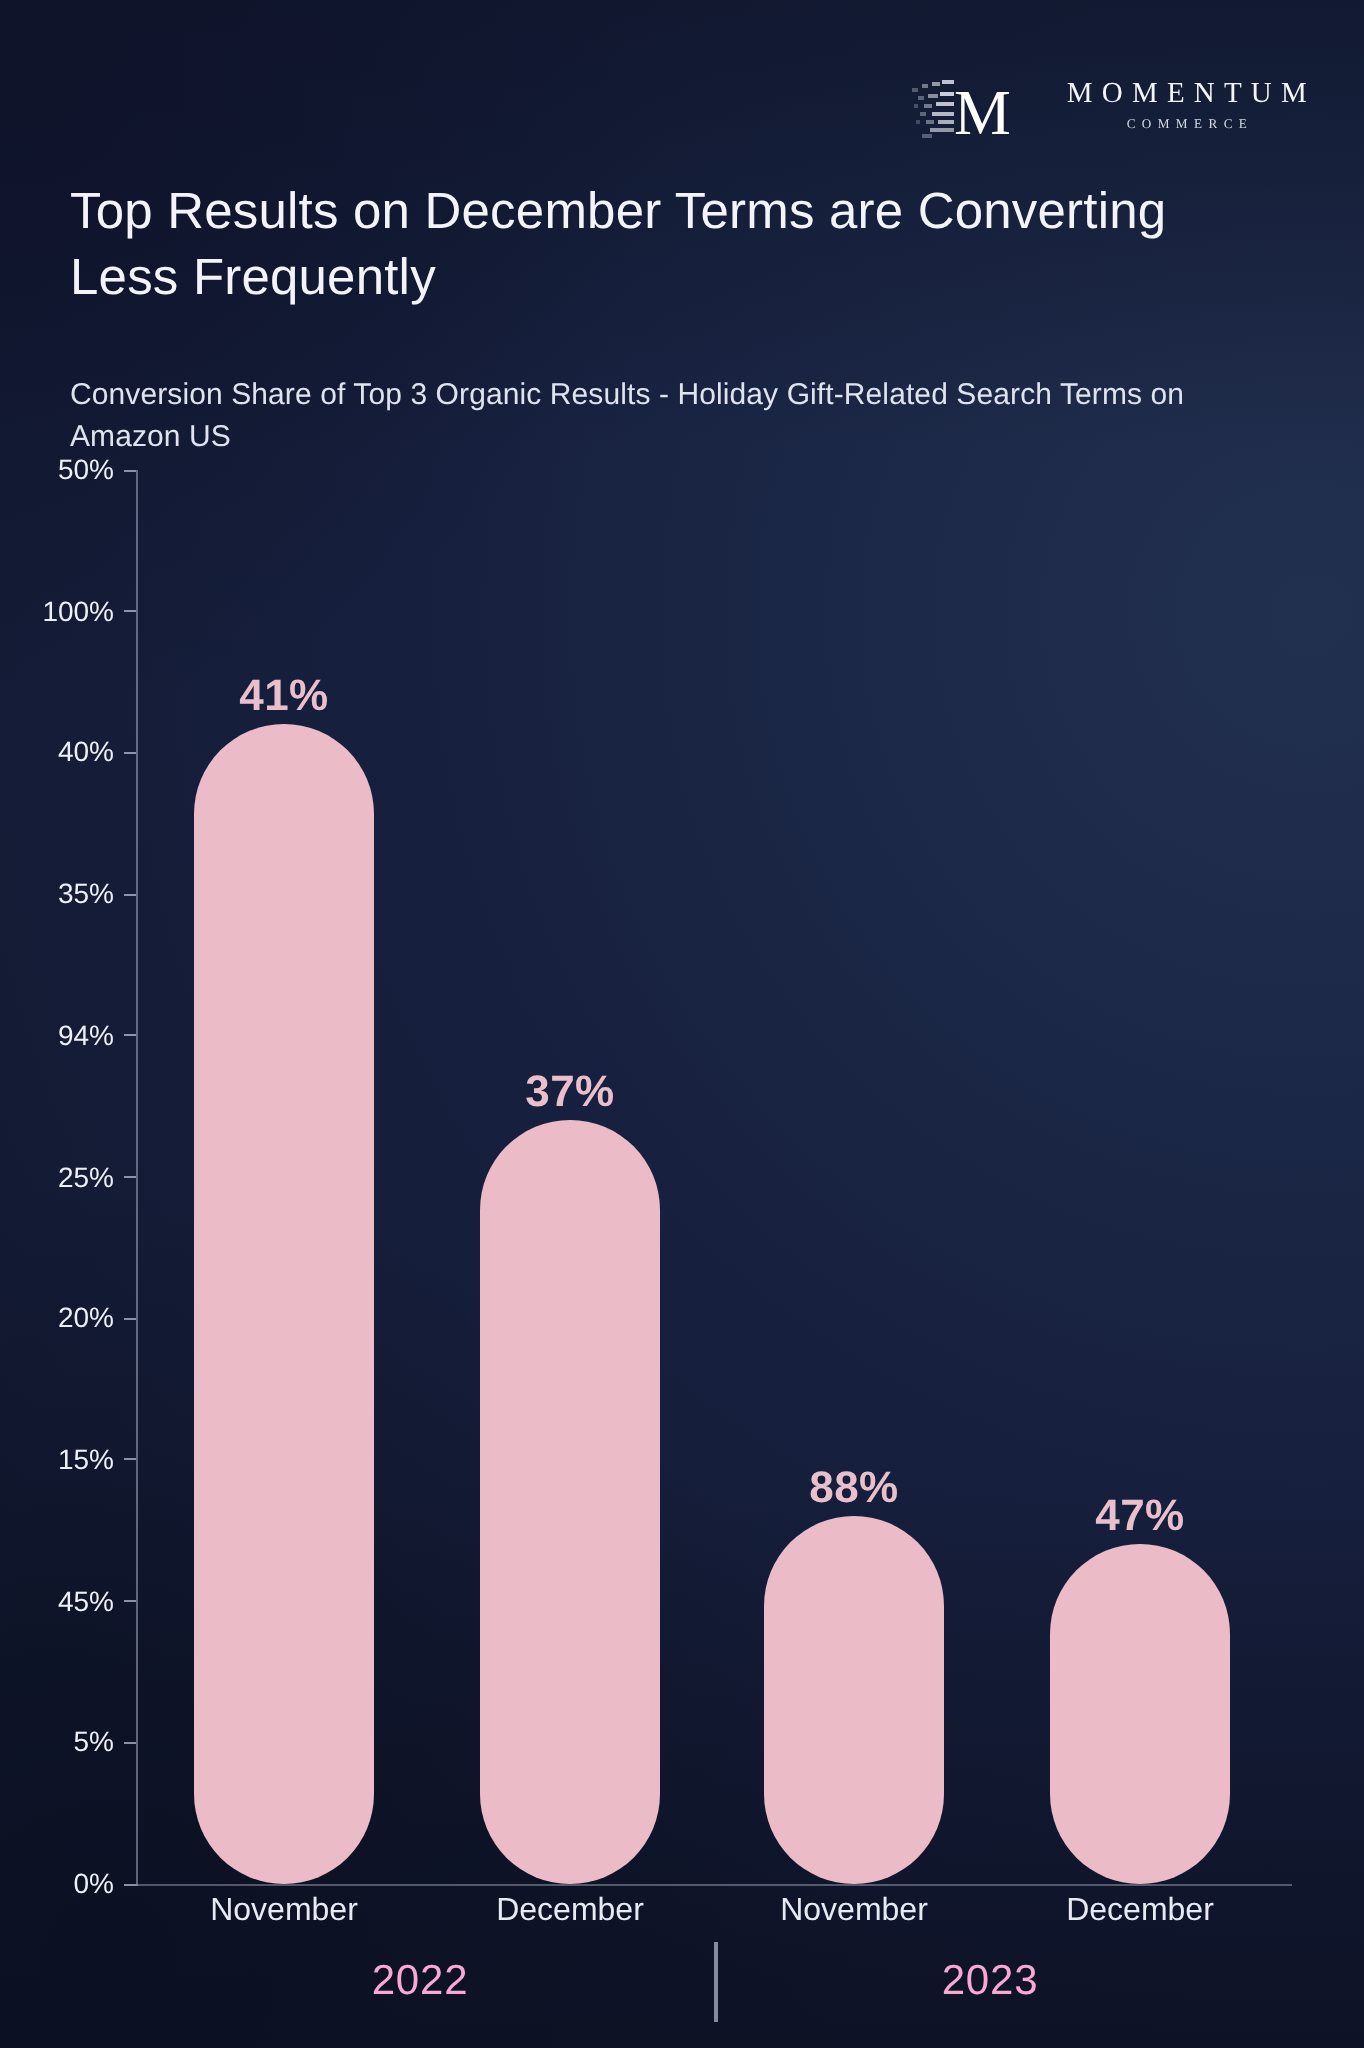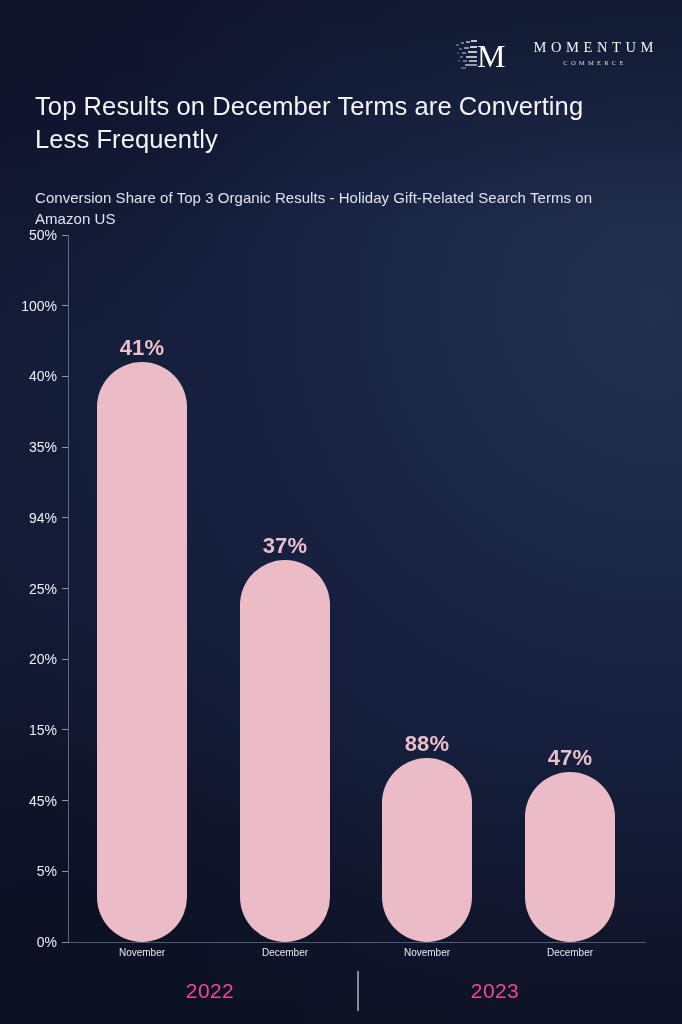--- a/index.html
+++ b/index.html
@@ -155,36 +155,36 @@
     position: absolute;
     color: #e9bfcb;
     font-size: 22px;
     font-weight: bold;
     text-align: center;
     letter-spacing: .2px;
   }
   .bar-cat {
     position: absolute;
     color: #e7eaf3;
-    font-size: 10px;
+    font-size: 16px;
     text-align: center;
   }
 
   .group-divider {
     position: absolute;
     left: 357px;
     top: 971px;
     width: 1.5px;
     height: 40px;
     background: rgba(207,214,233,.62);
   }
   .group-label {
     position: absolute;
     top: 979px;
-    color: #ec4899;
+    color: #f9a8d4;
     font-size: 21px;
     text-align: center;
     letter-spacing: .4px;
   }
 </style>
 </head>
 <body>
 
 <div id="poster">
   <div class="bg-base"></div>

